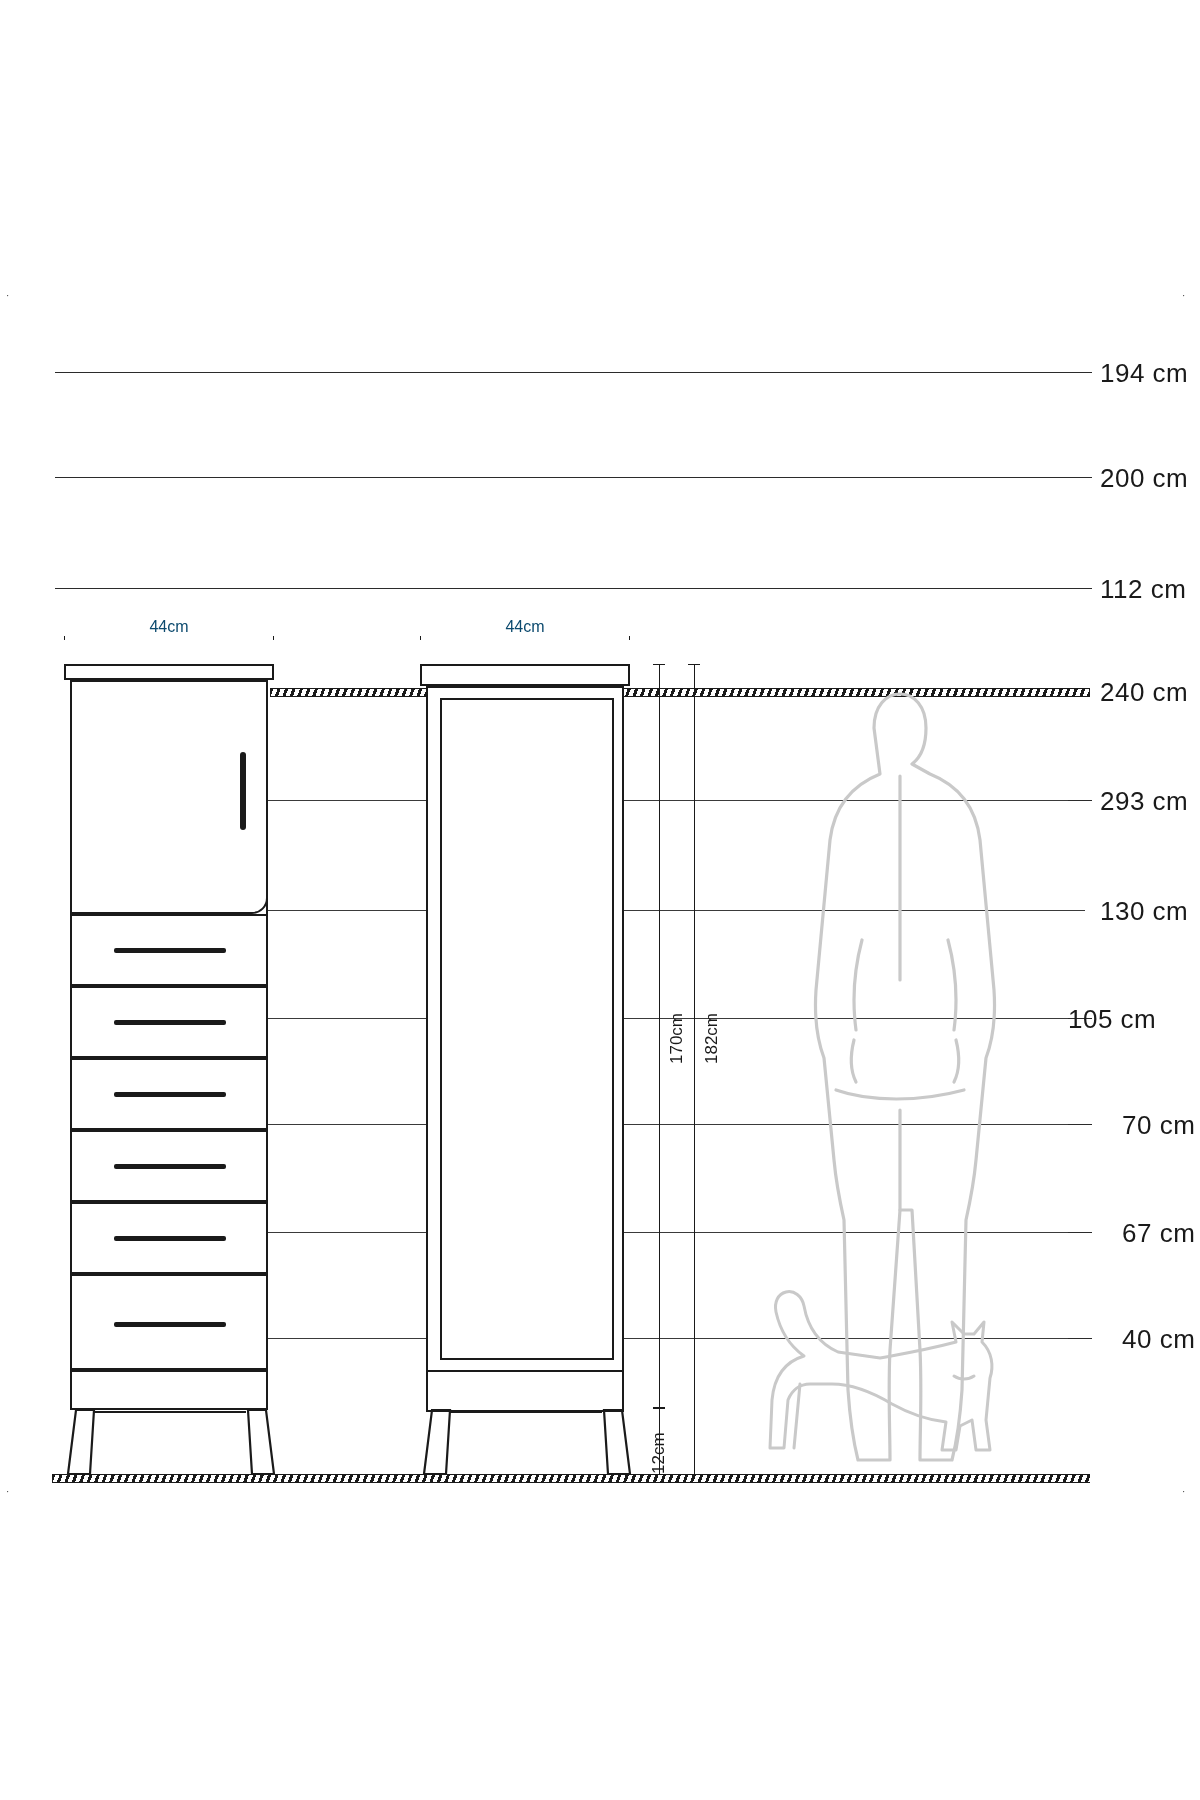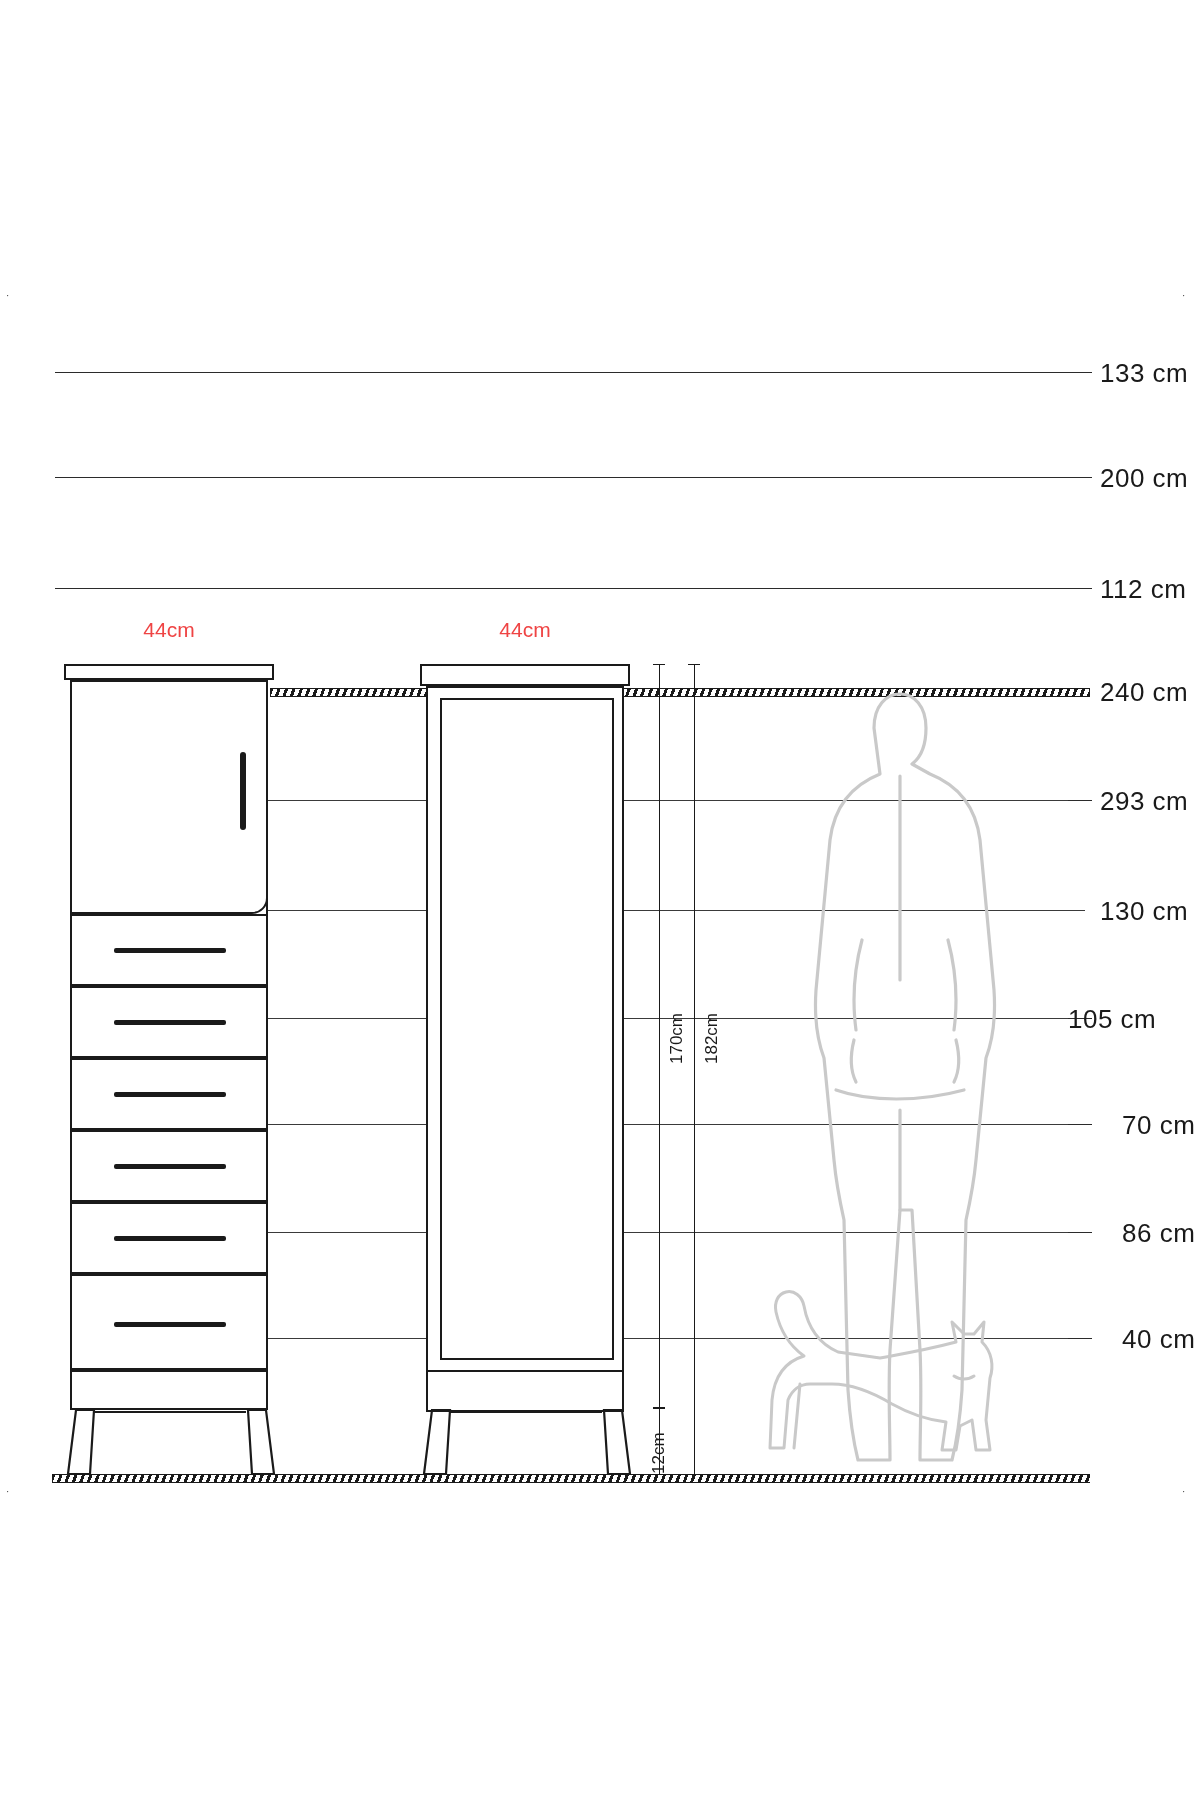--- a/index.html
+++ b/index.html
@@ -44,21 +44,21 @@
   }
 
   
   .dim-h{position:absolute;height:12px;}
   .dim-h .ln{position:absolute;top:6px;left:0;right:0;border-top:1.2px solid #1a1a1a;}
   .dim-h .cap{position:absolute;top:0;height:12px;border-left:1.2px solid #1a1a1a;}
   .dim-h .cap.l{left:0;}
   .dim-h .cap.r{right:0;}
   .dim-h .txt{
     position:absolute;top:-10px;left:0;right:0;text-align:center;
-    font-size:21px;color:#ef4444;background:#fff;
+    font-size:16px;color:#0c4a6e;background:#fff;
   }
   .dim-h .txt span{background:#fff;padding:0 4px;}
 
   
   .dim-v{position:absolute;width:12px;}
   .dim-v .ln{position:absolute;left:6px;top:0;bottom:0;border-left:1.2px solid #1a1a1a;}
   .dim-v .cap{position:absolute;left:0;width:12px;border-top:1.2px solid #1a1a1a;}
   .dim-v .cap.t{top:0;}
   .dim-v .cap.b{bottom:0;}
   .dim-v .txt{
@@ -106,29 +106,29 @@
 
   <div class="tick" style="left:1068px;top:800px;width:24px;"></div>
   <div class="tick" style="left:1068px;top:1018px;width:24px;"></div>
   <div class="tick" style="left:1068px;top:1124px;width:24px;"></div>
   <div class="tick" style="left:1068px;top:1232px;width:24px;"></div>
   <div class="tick" style="left:1068px;top:1338px;width:24px;"></div>
   <div class="tick" style="left:1068px;top:372px;width:24px;"></div>
   <div class="tick" style="left:1068px;top:477px;width:24px;"></div>
   <div class="tick" style="left:1068px;top:588px;width:24px;"></div>
 
-  <div class="scale-label" style="left:1100px;top:358px;">133 cm</div>
+  <div class="scale-label" style="left:1100px;top:358px;">194 cm</div>
   <div class="scale-label" style="left:1100px;top:463px;">200 cm</div>
   <div class="scale-label" style="left:1100px;top:574px;">112 cm</div>
   <div class="scale-label" style="left:1100px;top:677px;">240 cm</div>
   <div class="scale-label" style="left:1100px;top:786px;">293 cm</div>
   <div class="scale-label" style="left:1100px;top:896px;">130 cm</div>
   <div class="scale-label" style="left:1068px;top:1004px;">105 cm</div>
   <div class="scale-label" style="left:1122px;top:1110px;">70 cm</div>
-  <div class="scale-label" style="left:1122px;top:1218px;">86 cm</div>
+  <div class="scale-label" style="left:1122px;top:1218px;">67 cm</div>
   <div class="scale-label" style="left:1122px;top:1324px;">40 cm</div>
 
   <div class="dim-h" style="left:64px;top:628px;width:210px;">
     <div class="ln"></div>
       <div class="cap l"></div>
       <div class="cap r"></div>
     <div class="txt"><span>44cm</span></div>
   </div>
   <div class="dim-h" style="left:420px;top:628px;width:210px;">
     <div class="ln"></div>

